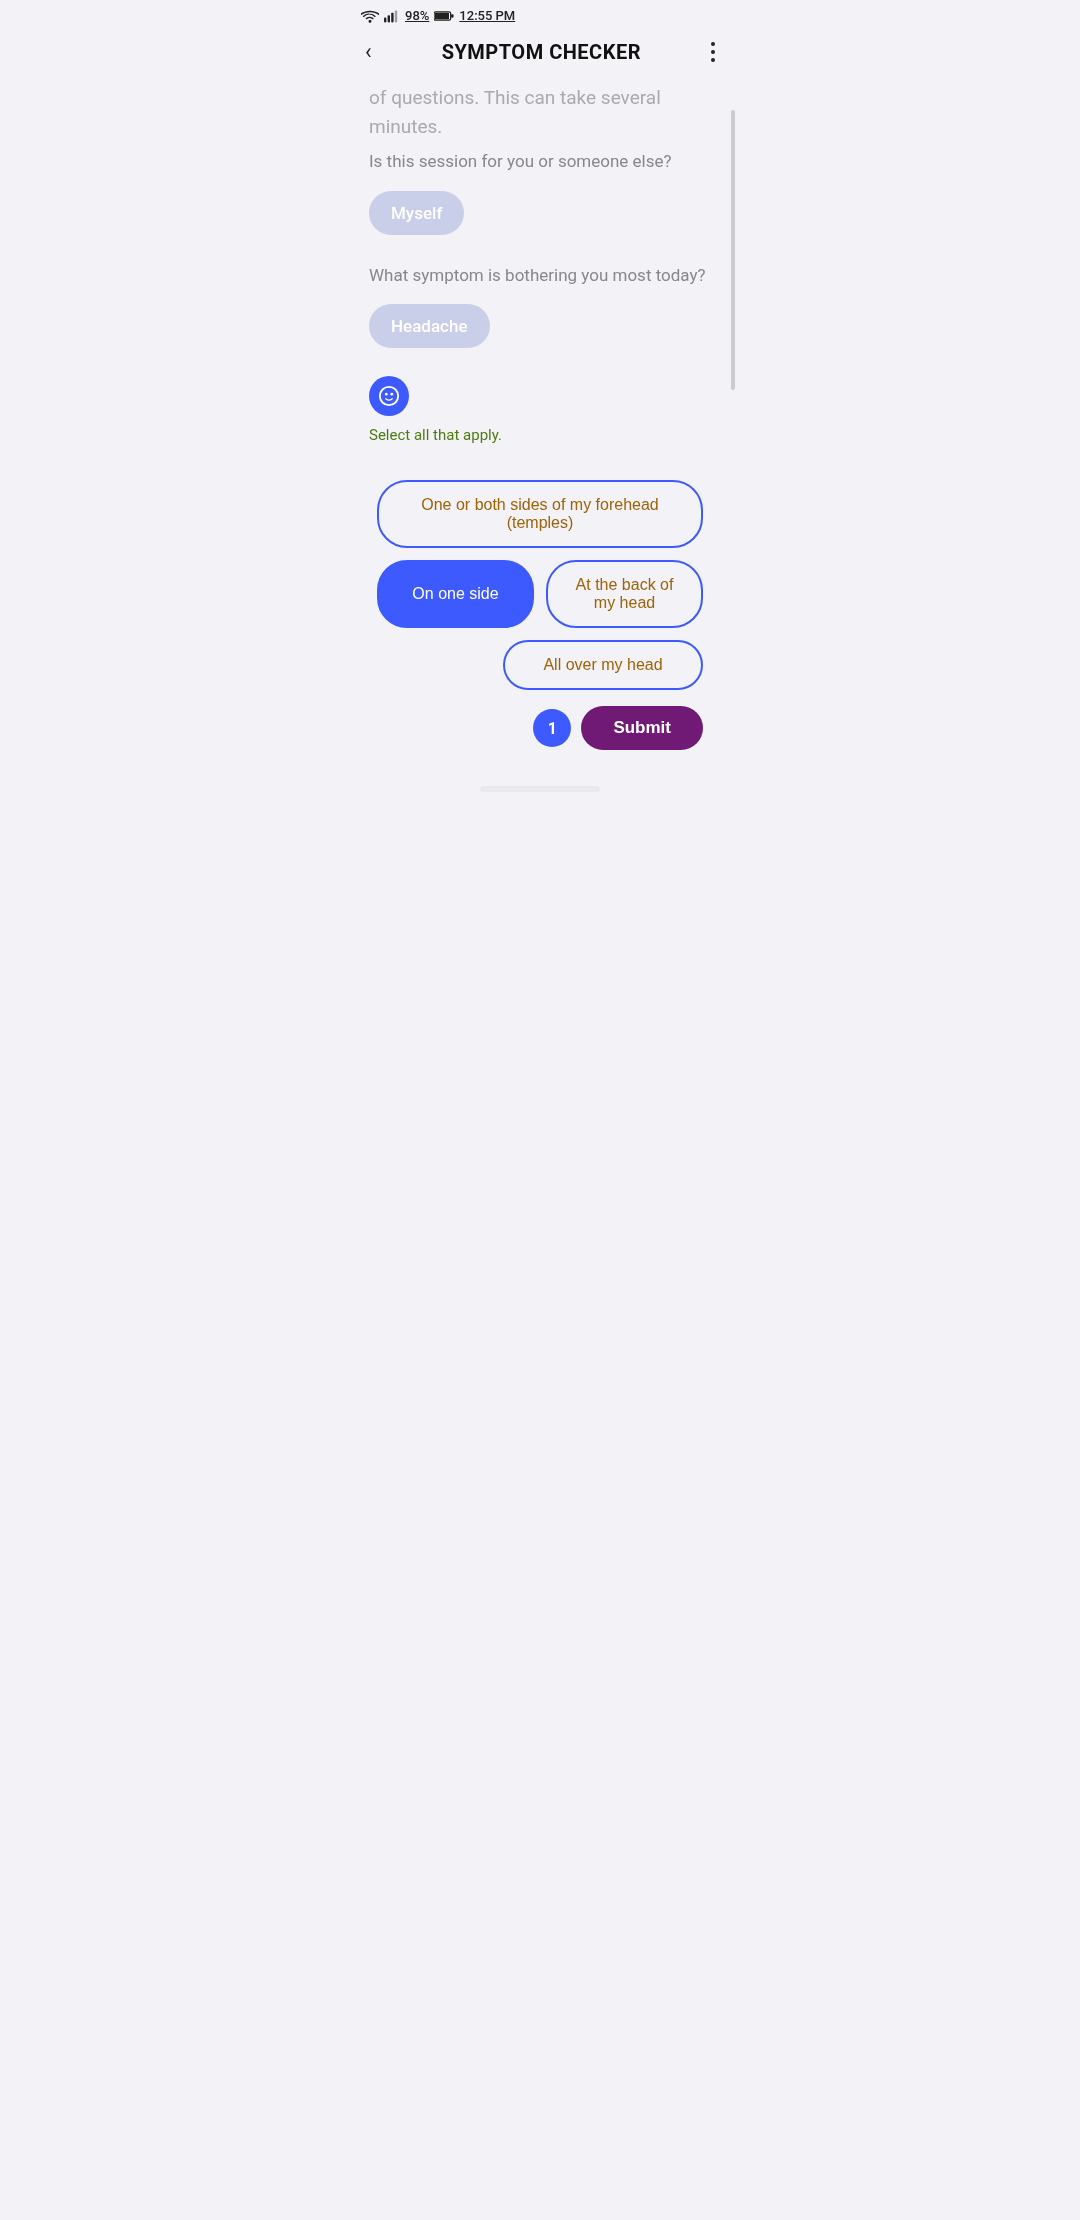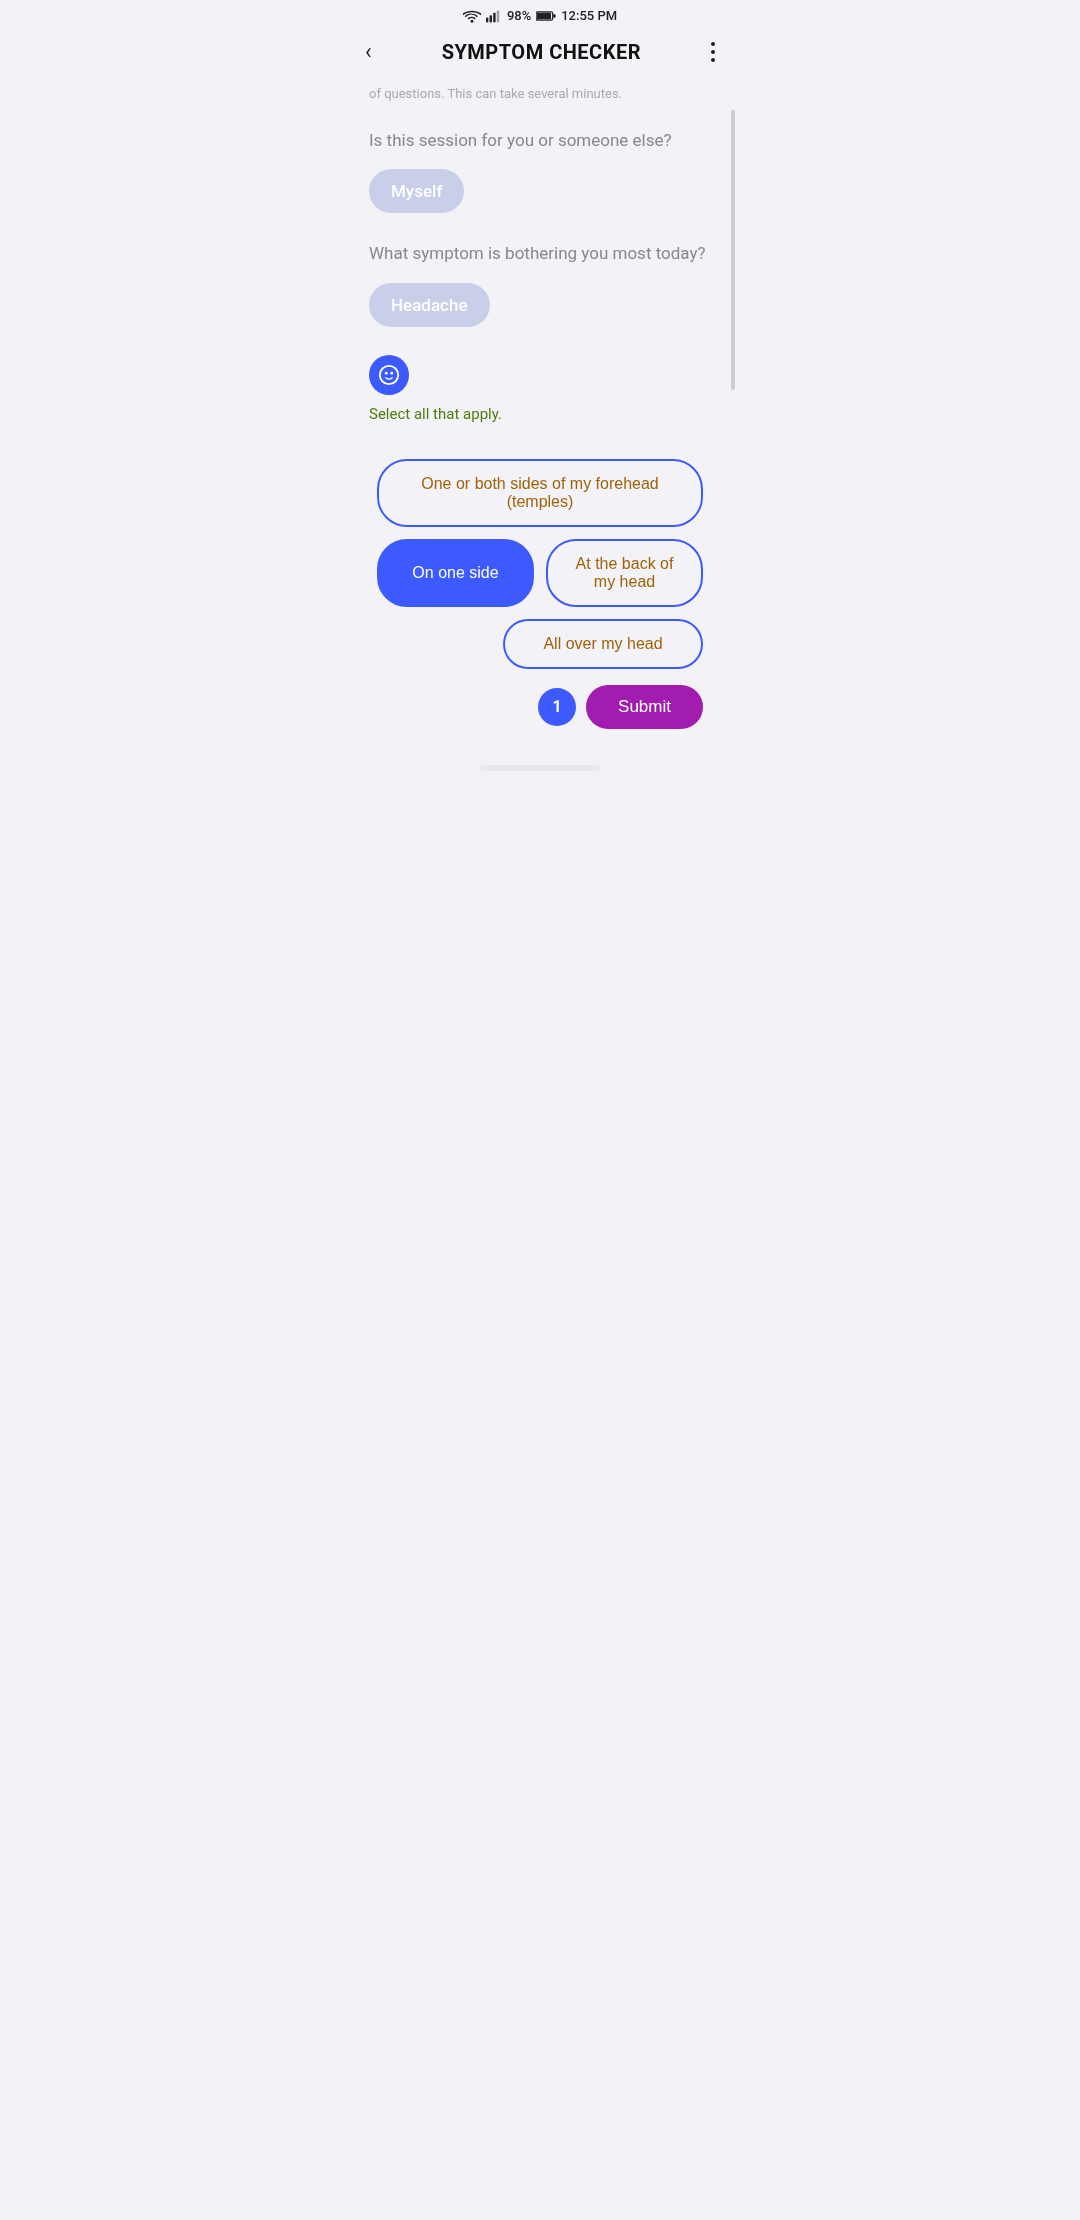--- a/index.html
+++ b/index.html
@@ -12,27 +12,28 @@
       min-height: 800px;
       margin: 0 auto;
       position: relative;
       overflow-x: hidden;
     }
 
     
     .status-bar {
       background: #f2f2f7;
       display: flex;
-      justify-content: center;
+      justify-content: flex-start;
       align-items: center;
       padding: 8px 16px 4px;
       gap: 6px;
       font-size: 13px;
       font-weight: 500;
       color: #222;
+      text-decoration: underline;
     }
 
     .status-bar-icons {
       display: flex;
       align-items: center;
       gap: 5px;
     }
 
     
     .app-bar {
@@ -80,23 +81,23 @@
     .chat-content {
       padding: 0 24px 16px;
       display: flex;
       flex-direction: column;
       gap: 0;
     }
 
     
     .faded-text {
       color: #aaa;
-      font-size: 13px;
+      font-size: 19px;
       line-height: 1.5;
-      margin-bottom: 24px;
+      margin-bottom: 8px;
       padding-top: 4px;
     }
 
     
     .bot-question {
       color: #888;
       font-size: 17px;
       line-height: 1.5;
       margin-bottom: 16px;
     }
@@ -225,27 +226,27 @@
       width: 38px;
       height: 38px;
       display: flex;
       align-items: center;
       justify-content: center;
       font-size: 16px;
       font-weight: 700;
     }
 
     .submit-btn {
-      background: #a21caf;
+      background: #701a75;
       color: #fff;
       border: none;
       border-radius: 30px;
       padding: 12px 32px;
       font-size: 17px;
-      font-weight: 400;
+      font-weight: 700;
       cursor: pointer;
     }
 
     
     .scroll-indicator {
       position: absolute;
       right: 0;
       top: 110px;
       width: 4px;
       height: 280px;

